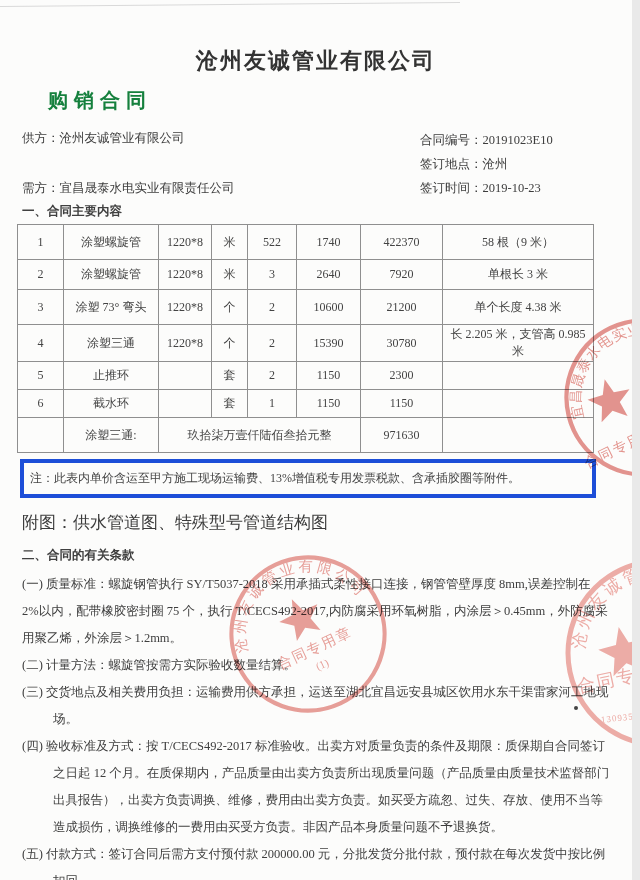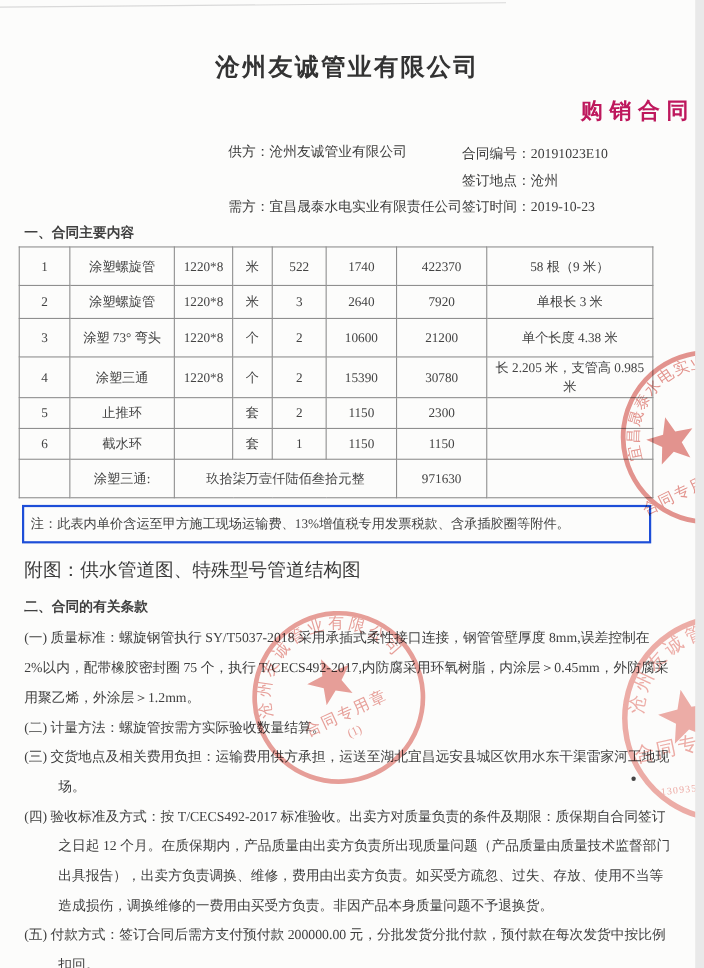--- a/index.html
+++ b/index.html
@@ -15,24 +15,24 @@
   }
   .scan-line {
     position:absolute; top:4px; left:0; width:460px; height:1px;
     background:#d9d9d9; transform:rotate(-0.5deg);
   }
   .title-company {
     margin:46px 0 0 0; text-align:center;
     font-size:22px; font-weight:600; letter-spacing:2px; color:#333;
   }
   .title-doc {
-    margin:11px 0 0 0; text-align:right;
-    font-size:20px; font-weight:600; letter-spacing:6px; color:#be185d;
-  }
-  .meta { display:flex; justify-content:flex-end; margin:14px 22px 0 22px; font-size:12.5px; }
+    margin:11px 0 0 0; text-align:left;
+    font-size:20px; font-weight:600; letter-spacing:6px; color:#15803d;padding-left:48px;
+  }
+  .meta { display:flex; justify-content:space-between; margin:14px 22px 0 22px; font-size:12.5px; }
   .meta-left .field { margin-bottom:0; }
   .field-supplier { margin-top:2px; }
   .field-buyer { margin-top:33px; }
   .meta-right { line-height:24px; text-align:left; min-width:190px; }
   .sec-heading { margin:3px 22px 0 22px; font-size:12.5px; font-weight:700; color:#404040; }
   .sec2-heading { margin:13px 22px 0 22px; }
 
   table.items {
     margin:4px auto 0 17px; border-collapse:collapse; table-layout:fixed;
     width:576px; font-size:12px; text-align:center; color:#434343;
@@ -40,21 +40,21 @@
   table.items td, table.items th {
     border:1px solid #8f8f8f; padding:1px 2px; font-weight:normal;
     overflow:hidden;
   }
   tr.h-hdr  { height:34px; }
   tr.h-r1 { height:35px; } tr.h-r2 { height:30px; } tr.h-r3 { height:35px; }
   tr.h-r4 { height:36px; } tr.h-r5 { height:28px; } tr.h-r6 { height:28px; }
   tr.h-total { height:35px; }
 
   .note-box {
-    margin:6px auto 0 20px; width:556px; border:2px solid #1d4ed8;
+    margin:6px auto 0 20px; width:556px; border:4px solid #1d4ed8;
     font-size:12px; padding:7px 6px; color:#434343;
   }
   .attachment { margin:13px 22px 0 22px; font-size:17px; }
   .clauses { margin:7px 22px 0 22px; font-size:12.5px; line-height:27px; color:#3e3e3e; }
   .clause { padding-left:31px; text-indent:-31px; margin:0; }
   .clause.flush { padding-left:0; text-indent:0; }
 
   .stamp {
     position:absolute; mix-blend-mode:multiply; opacity:0.82;
     pointer-events:none;

